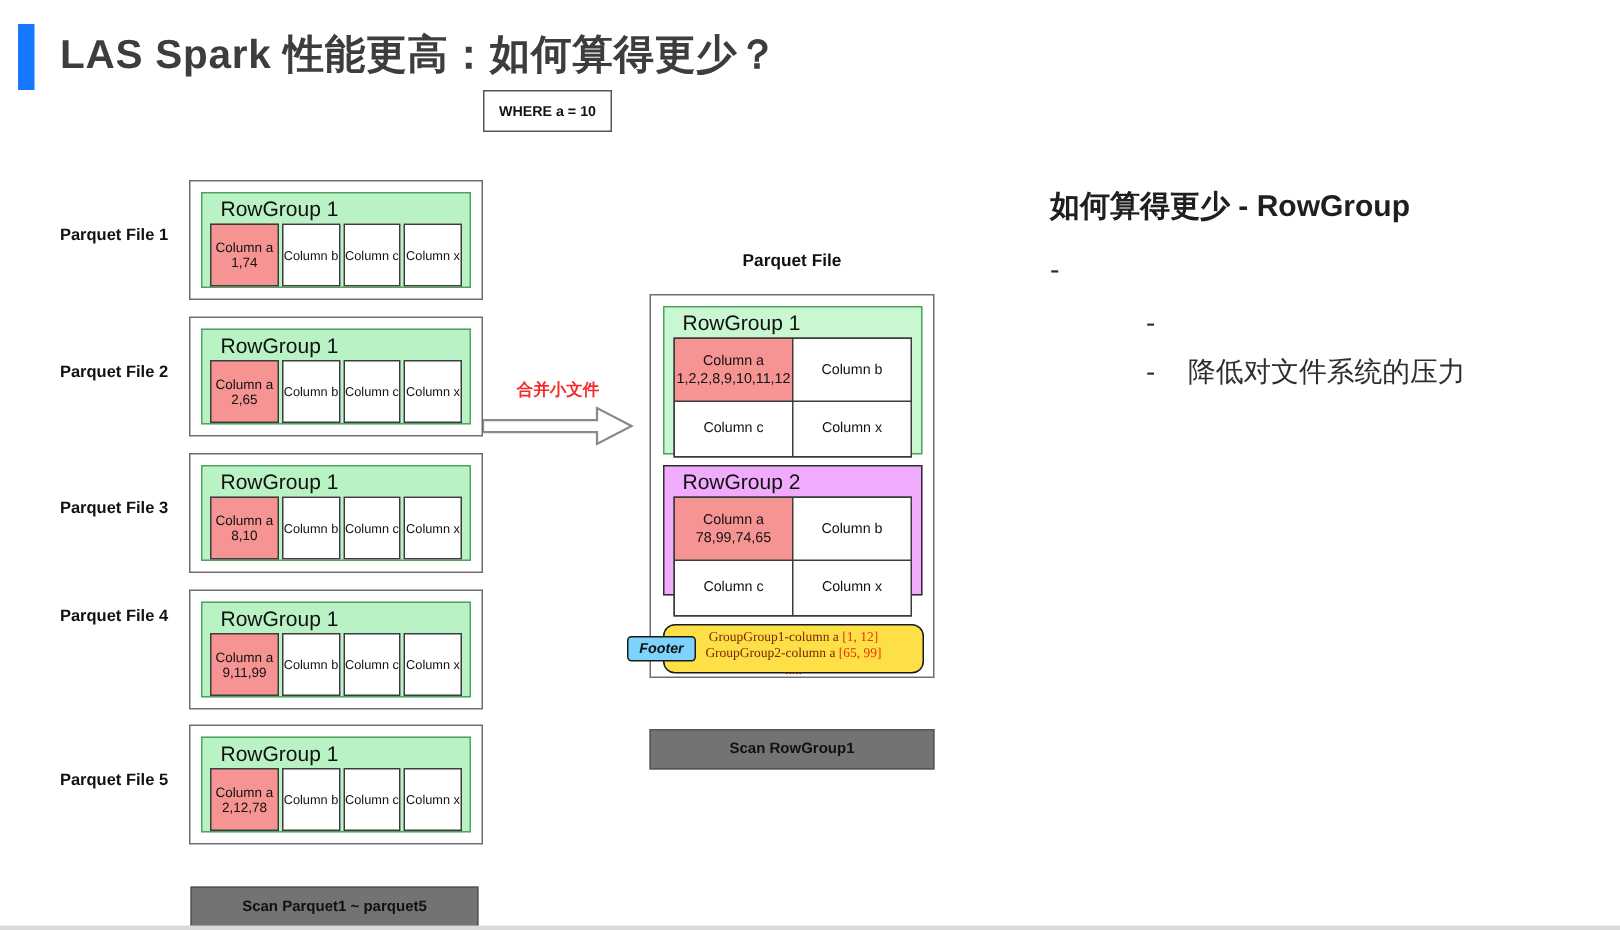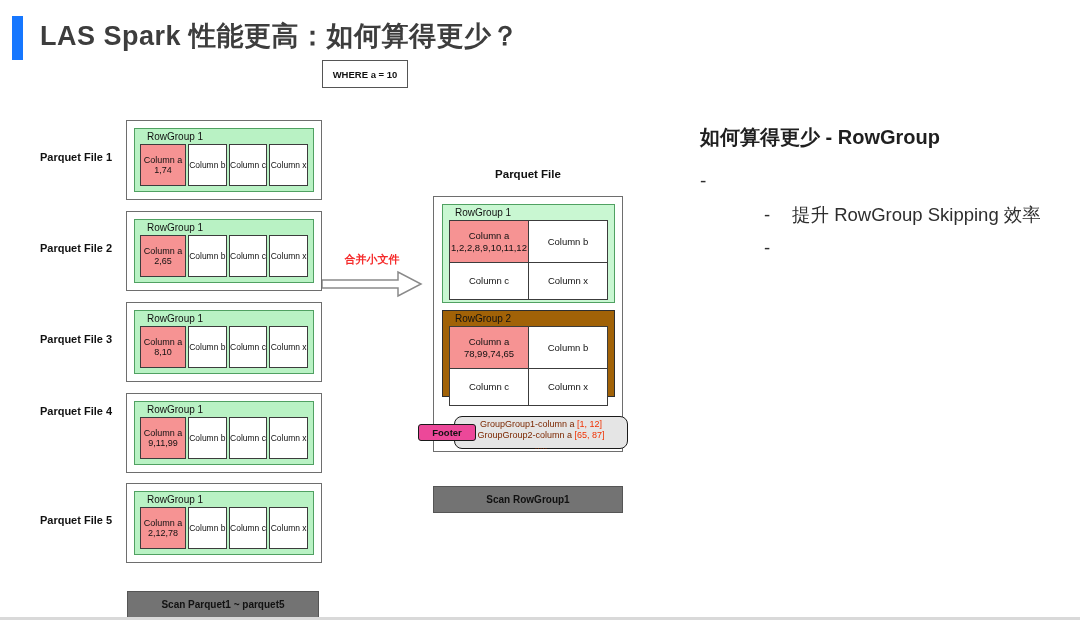--- a/index.html
+++ b/index.html
@@ -13,57 +13,57 @@
   .accent-bar{position:absolute;left:12px;top:16px;width:11px;height:44px;background:#1677ff;}
   .slide-title{position:absolute;left:40px;top:18px;font-size:27px;font-weight:bold;color:#3d3d3d;letter-spacing:.5px;}
   .query-box{position:absolute;left:322px;top:60px;width:86px;height:28px;box-sizing:border-box;
     border:1.5px solid #555;background:#fff;display:flex;align-items:center;justify-content:center;
     font-size:9.5px;font-weight:bold;color:#111;}
   
   .pfile-label{position:absolute;left:28px;width:96px;text-align:center;font-weight:bold;font-size:11px;color:#111;}
   .pfile{position:absolute;left:126px;width:196px;height:80px;box-sizing:border-box;
     border:1.5px solid #6e6e6e;background:#fff;}
   .rg{position:absolute;left:7px;right:7px;top:7px;bottom:7px;background:#b9f2c4;border:1px solid #50a162;}
-  .rg-label{font-size:10px;color:#111;padding:2px 0 0 12px;}
+  .rg-label{font-size:14px;color:#111;padding:2px 0 0 12px;}
   .cols{display:flex;gap:2px;margin:2px 5px 0 5px;}
   .cell{box-sizing:border-box;border:1px solid #3c3c3c;background:#fff;height:42px;
     display:flex;flex-direction:column;align-items:center;justify-content:center;
     font-size:8.5px;line-height:10.5px;text-align:center;color:#111;}
   .cell.a{background:#f69393;flex:0 0 46px;font-size:9px;}
   .cell.o{flex:1;}
   .scan-box{position:absolute;box-sizing:border-box;border:1.5px solid #555;background:#737373;
     display:flex;align-items:center;justify-content:center;font-size:10px;font-weight:bold;color:#111;}
   
   .arrow-label{position:absolute;left:322px;top:252px;width:100px;text-align:center;
     color:#f52a2a;font-weight:bold;font-size:11px;}
   .arrow-svg{position:absolute;left:322px;top:268px;}
   
   .mtitle{position:absolute;left:433px;top:168px;width:190px;text-align:center;
     font-weight:bold;font-size:11.5px;color:#111;}
   .mouter{position:absolute;left:433px;top:196px;width:190px;height:256px;box-sizing:border-box;
     border:1.5px solid #6e6e6e;background:#fff;}
   .mrg{position:absolute;left:8px;width:173px;box-sizing:border-box;}
   .mrg.mint{top:7px;height:99px;background:#c9f7d2;border:1px solid #50a162;}
-  .mrg.orange{top:113px;height:87px;background:#a16207;border:1.5px solid #2e2e2e;}
+  .mrg.orange{top:113px;height:87px;background:#f0abfc;border:1.5px solid #2e2e2e;}
   .mrg .rg-label{padding:2px 0 0 12px;}
   .mtable{margin:2px 6px 0 6px;border:1px solid #3c3c3c;background:#3c3c3c;
     display:grid;grid-template-columns:1fr 1fr;gap:1px;}
   .mcell{background:#fff;display:flex;flex-direction:column;align-items:center;justify-content:center;
     font-size:9.5px;line-height:11.5px;text-align:center;color:#111;}
   .mcell.r1{height:41px;}
   .mcell.r2{height:36px;}
   .mcell.a{background:#f69393;}
-  .mfooter{position:absolute;left:20px;top:219px;width:174px;height:33px;box-sizing:border-box;
-    background:#e5e5e5;border:1.5px solid #1a1a1a;border-radius:8px;
-    text-align:center;font-size:9px;line-height:11px;padding-top:2px;}
+  .mfooter{position:absolute;left:8px;top:219px;width:174px;height:33px;box-sizing:border-box;
+    background:#fde047;border:1.5px solid #1a1a1a;border-radius:8px;
+    text-align:center;font-size:9px;line-height:11px;padding-top:2px;font-family:Liberation Serif, serif;}
   .fdark{color:#7b2700;}
   .frange{color:#f03000;}
-  .footer-tag{position:absolute;left:-16px;top:227px;width:58px;height:17px;box-sizing:border-box;
-    background:#ec4899;border:1.5px solid #1a1a1a;border-radius:3px;z-index:2;
-    display:flex;align-items:center;justify-content:center;font-size:9.5px;font-weight:bold;color:#111;}
+  .footer-tag{position:absolute;left:-16px;top:227px;width:46px;height:17px;box-sizing:border-box;
+    background:#7dd3fc;border:1.5px solid #1a1a1a;border-radius:3px;z-index:2;
+    display:flex;align-items:center;justify-content:center;font-size:9.5px;font-weight:bold;color:#111;font-style:italic;}
   
   .notes{position:absolute;left:700px;top:124px;width:375px;color:#2e2e2e;}
   .notes-heading{font-size:20px;font-weight:bold;color:#1f1f1f;margin-bottom:13px;}
   .bullet{display:flex;font-size:19px;line-height:33px;}
   .bullet .dash{flex:0 0 22px;}
   .sub-bullet{display:flex;font-size:18.5px;line-height:31px;margin-left:64px;margin-top:2px;}
   .sub-bullet .dash{flex:0 0 28px;}
   .bold{font-weight:bold;color:#1f1f1f;}
   
   .bottom-strip{position:absolute;left:0;top:617px;width:1080px;height:3px;background:#d9d9d9;}
@@ -193,41 +193,41 @@
       <div class="mcell r2">Column c</div>
       <div class="mcell r2">Column x</div>
     </div>
   </div>
 
   <div class="mfooter">
     <div>
       <span class="fdark">GroupGroup1-column a </span><span class="frange">[1, 12]</span>
     </div>
     <div>
-      <span class="fdark">GroupGroup2-column a </span><span class="frange">[65, 87]</span>
+      <span class="fdark">GroupGroup2-column a </span><span class="frange">[65, 99]</span>
     </div>
     <div class="fdark">.....</div>
   </div>
 
   <div class="footer-tag">
     <span>Footer</span>
   </div>
 </div>
 
 <div class="scan-box" style="left:433px;top:486px;width:190px;height:27px">
   <span>Scan RowGroup1</span>
 </div>
 
 <div class="notes">
   <div class="notes-heading">如何算得更少 - RowGroup</div>
   <div class="bullet">
     <span class="dash">-</span>
   </div>
   <div class="sub-bullet">
     <span class="dash">-</span>
-    <span>提升 RowGroup Skipping 效率</span>
   </div>
   <div class="sub-bullet">
     <span class="dash">-</span>
+    <span>降低对文件系统的压力</span>
   </div>
 </div>
 
 <div class="bottom-strip"></div>
 
 </body></html>

